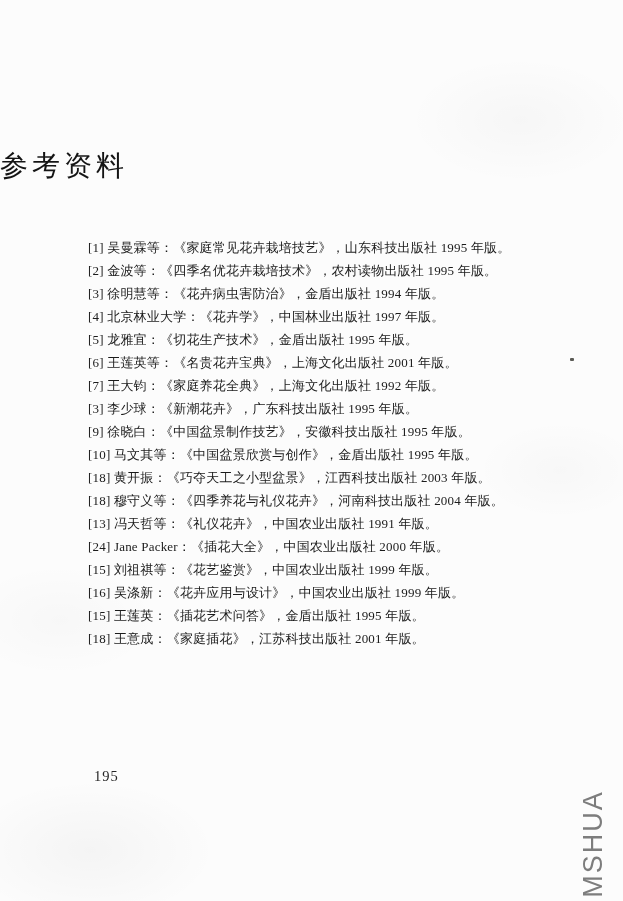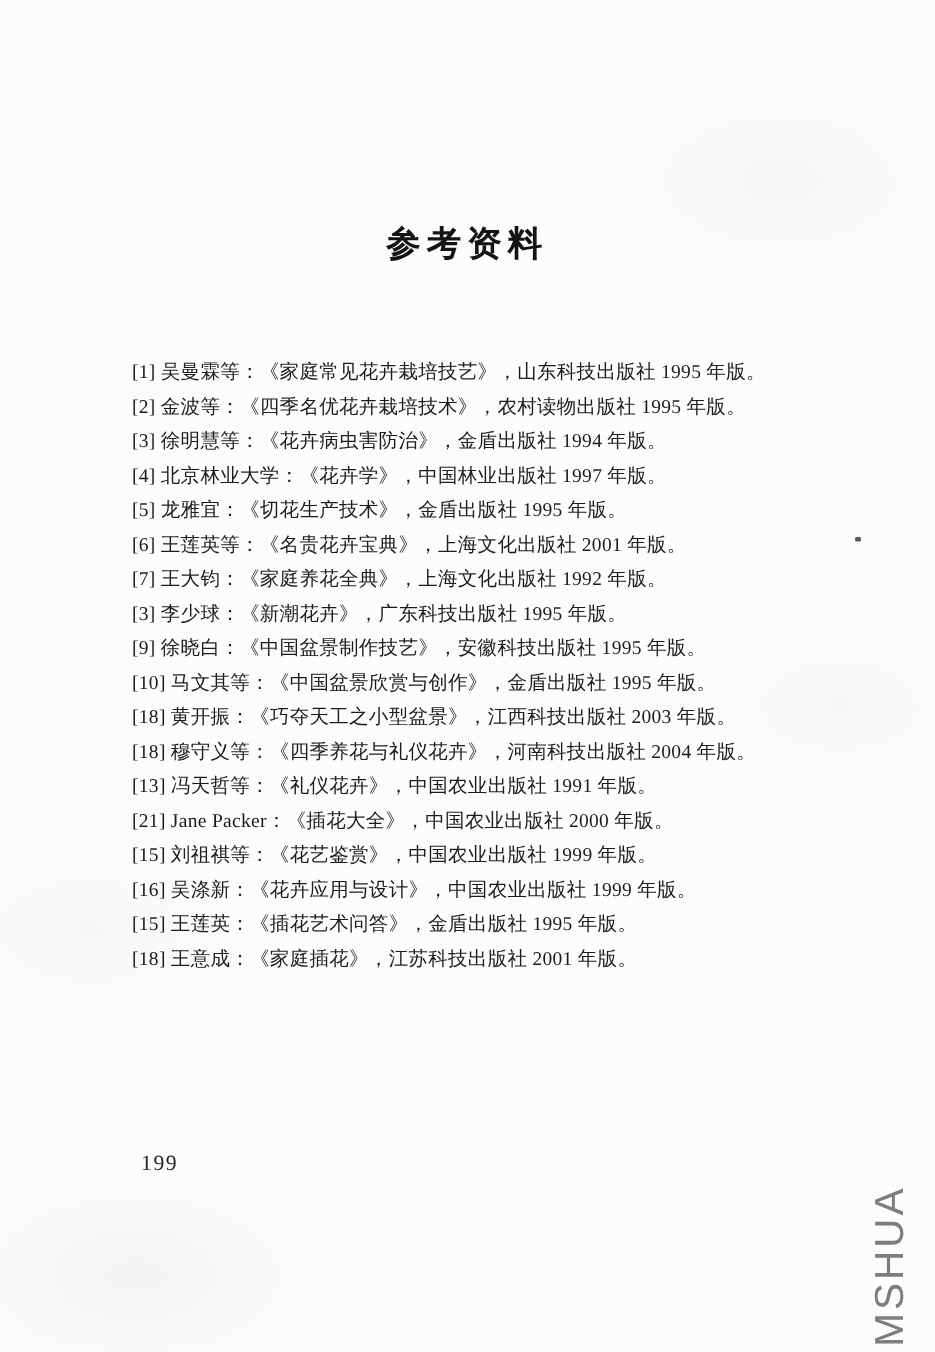--- a/index.html
+++ b/index.html
@@ -23,24 +23,23 @@
       radial-gradient(ellipse 140px 80px at 60px 620px, rgba(0,0,0,0.02), transparent 70%),
       radial-gradient(ellipse 180px 100px at 90px 850px, rgba(0,0,0,0.03), transparent 70%),
       radial-gradient(ellipse 120px 70px at 560px 470px, rgba(0,0,0,0.02), transparent 70%);
     pointer-events: none;
   }
   .page-title {
     position: absolute;
     top: 147px;
     left: 0;
     width: 623px;
-    text-align: center;
     font-family: "Liberation Sans", "DejaVu Sans", sans-serif;
-    font-weight: 700;
-    font-size: 23px;
+    font-weight: 400;
+    font-size: 28px;
     letter-spacing: 4px;
     color: #141414;
   }
   .reference-list {
     position: absolute;
     top: 236px;
     left: 88px;
     width: 500px;
   }
   .reference-item {
@@ -99,24 +98,24 @@
   <div class="reference-item">[4] 北京林业大学：《花卉学》，中国林业出版社 1997 年版。</div>
   <div class="reference-item">[5] 龙雅宜：《切花生产技术》，金盾出版社 1995 年版。</div>
   <div class="reference-item">[6] 王莲英等：《名贵花卉宝典》，上海文化出版社 2001 年版。</div>
   <div class="reference-item">[7] 王大钧：《家庭养花全典》，上海文化出版社 1992 年版。</div>
   <div class="reference-item">[3] 李少球：《新潮花卉》，广东科技出版社 1995 年版。</div>
   <div class="reference-item">[9] 徐晓白：《中国盆景制作技艺》，安徽科技出版社 1995 年版。</div>
   <div class="reference-item">[10] 马文其等：《中国盆景欣赏与创作》，金盾出版社 1995 年版。</div>
   <div class="reference-item">[18] 黄开振：《巧夺天工之小型盆景》，江西科技出版社 2003 年版。</div>
   <div class="reference-item">[18] 穆守义等：《四季养花与礼仪花卉》，河南科技出版社 2004 年版。</div>
   <div class="reference-item">[13] 冯天哲等：《礼仪花卉》，中国农业出版社 1991 年版。</div>
-  <div class="reference-item">[21] Jane Packer：《插花大全》，中国农业出版社 2000 年版。</div>
+  <div class="reference-item">[24] Jane Packer：《插花大全》，中国农业出版社 2000 年版。</div>
   <div class="reference-item">[15] 刘祖祺等：《花艺鉴赏》，中国农业出版社 1999 年版。</div>
   <div class="reference-item">[16] 吴涤新：《花卉应用与设计》，中国农业出版社 1999 年版。</div>
   <div class="reference-item">[15] 王莲英：《插花艺术问答》，金盾出版社 1995 年版。</div>
   <div class="reference-item">[18] 王意成：《家庭插花》，江苏科技出版社 2001 年版。</div>
 </div>
 
-<div class="page-number">199</div>
+<div class="page-number">195</div>
 
 <div class="watermark">MSHUA</div>
 
 <div class="print-speck"></div>
 
 </body></html>

